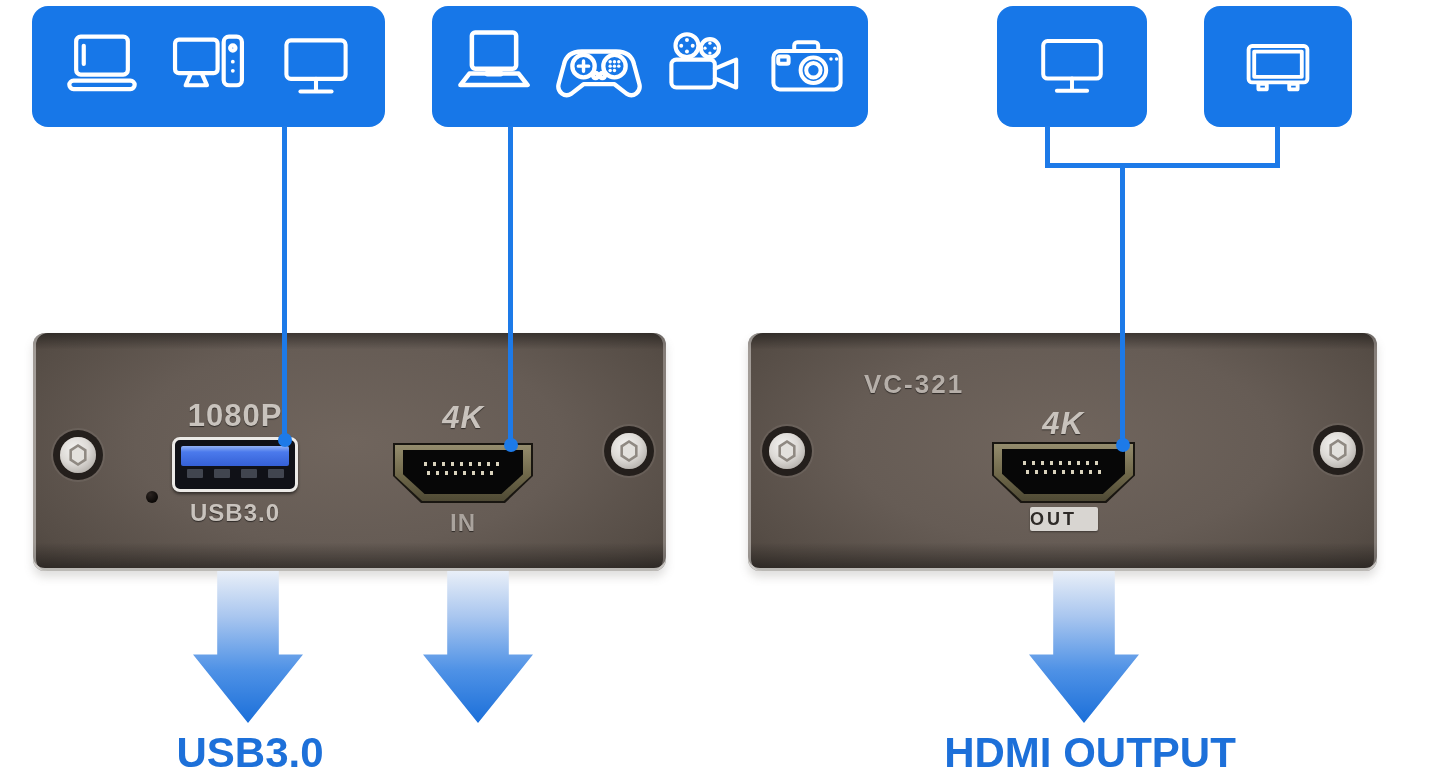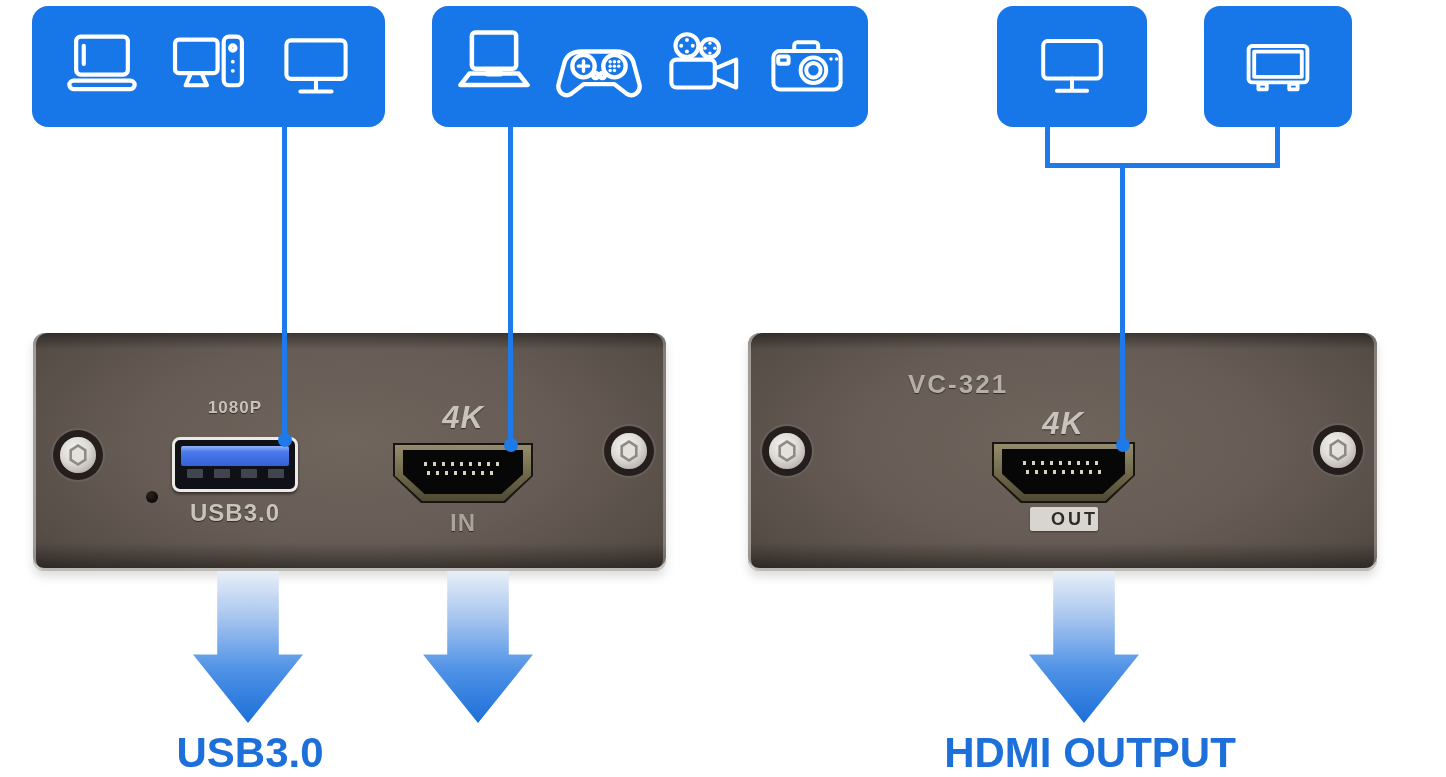--- a/index.html
+++ b/index.html
@@ -49,29 +49,29 @@
   .hex-o { width:20px; height:22px; background:#8f8982;
     clip-path:polygon(50% 0%,93% 25%,93% 75%,50% 100%,7% 75%,7% 25%);
     display:flex; align-items:center; justify-content:center; }
   .hex-i { width:14px; height:16px; background:#e3e1dd;
     clip-path:polygon(50% 0%,93% 25%,93% 75%,50% 100%,7% 75%,7% 25%); }
   .s1 { left:60px;  top:437px; } .s2 { left:611px;  top:433px; }
   .s3 { left:769px; top:433px; } .s4 { left:1320px; top:432px; }
 
   .dev-label { position:absolute; color:#c9c3bd; font-weight:bold; text-align:center;
                text-shadow:0 1px 1px rgba(0,0,0,.55); letter-spacing:1px; }
-  .lbl-1080p  { left:172px; top:398px; width:126px; font-size:17px; }
+  .lbl-1080p  { left:172px; top:398px; width:126px; font-size:31px; }
   .lbl-usb30  { left:172px; top:499px; width:126px; font-size:24px; }
   .lbl-4k-l   { left:398px; top:400px; width:130px; font-size:31px; font-style:italic; }
   .lbl-in     { left:398px; top:509px; width:130px; font-size:24px; color:#aaa39d; }
-  .lbl-model  { left:908px; top:369px; font-size:26px; letter-spacing:2px; color:#b6afa9; }
+  .lbl-model  { left:864px; top:369px; font-size:26px; letter-spacing:2px; color:#b6afa9; }
   .lbl-4k-r   { left:998px; top:406px; width:130px; font-size:31px; font-style:italic; }
   .out-badge  { position:absolute; left:1030px; top:507px; width:68px; height:24px;
                 background:#d8d5d1; color:#2e2a27; font-weight:bold; font-size:18px;
-                letter-spacing:3px; text-align:right; line-height:24px; border-radius:2px;
+                letter-spacing:3px; text-align:left; line-height:24px; border-radius:2px;
                 box-shadow:0 1px 2px rgba(0,0,0,.4); }
 
   
   .usb-port { position:absolute; left:172px; top:437px; width:126px; height:55px;
               border:3px solid #eceae7; border-radius:8px; background:#101117;
               box-shadow:0 2px 3px rgba(0,0,0,.5); }
   .usb-tongue { position:absolute; left:6px; right:6px; top:6px; height:20px; border-radius:2px;
               background:linear-gradient(180deg,#93b2f6 0%,#4b7aec 30%,#3560d6 100%); }
   .usb-pad { position:absolute; top:29px; width:16px; height:9px; background:#41454f; border-radius:1px; }
   .p1{left:12px;} .p2{left:39px;} .p3{left:66px;} .p4{left:93px;}

